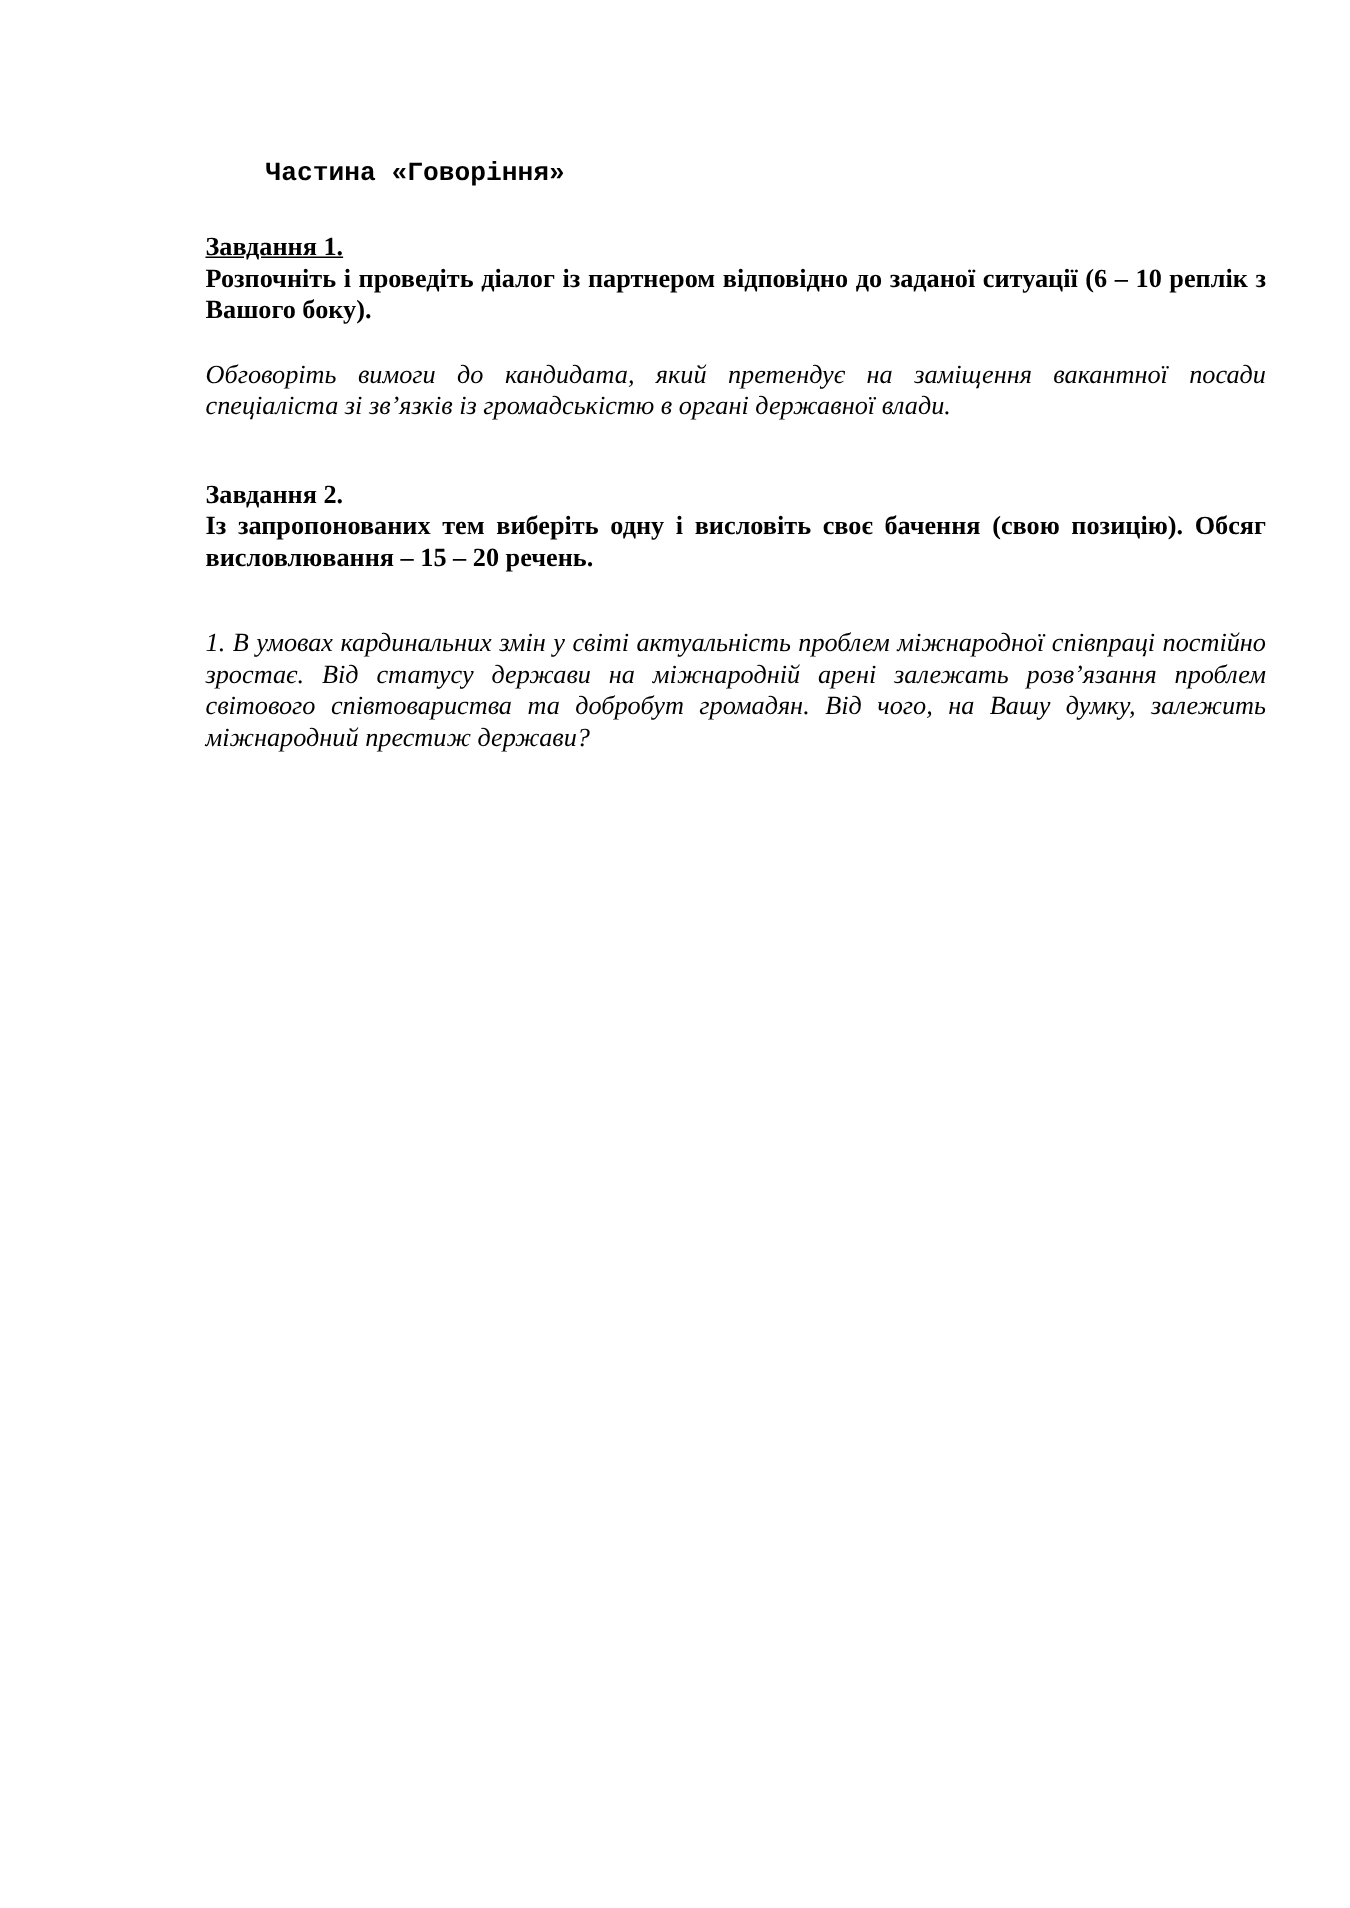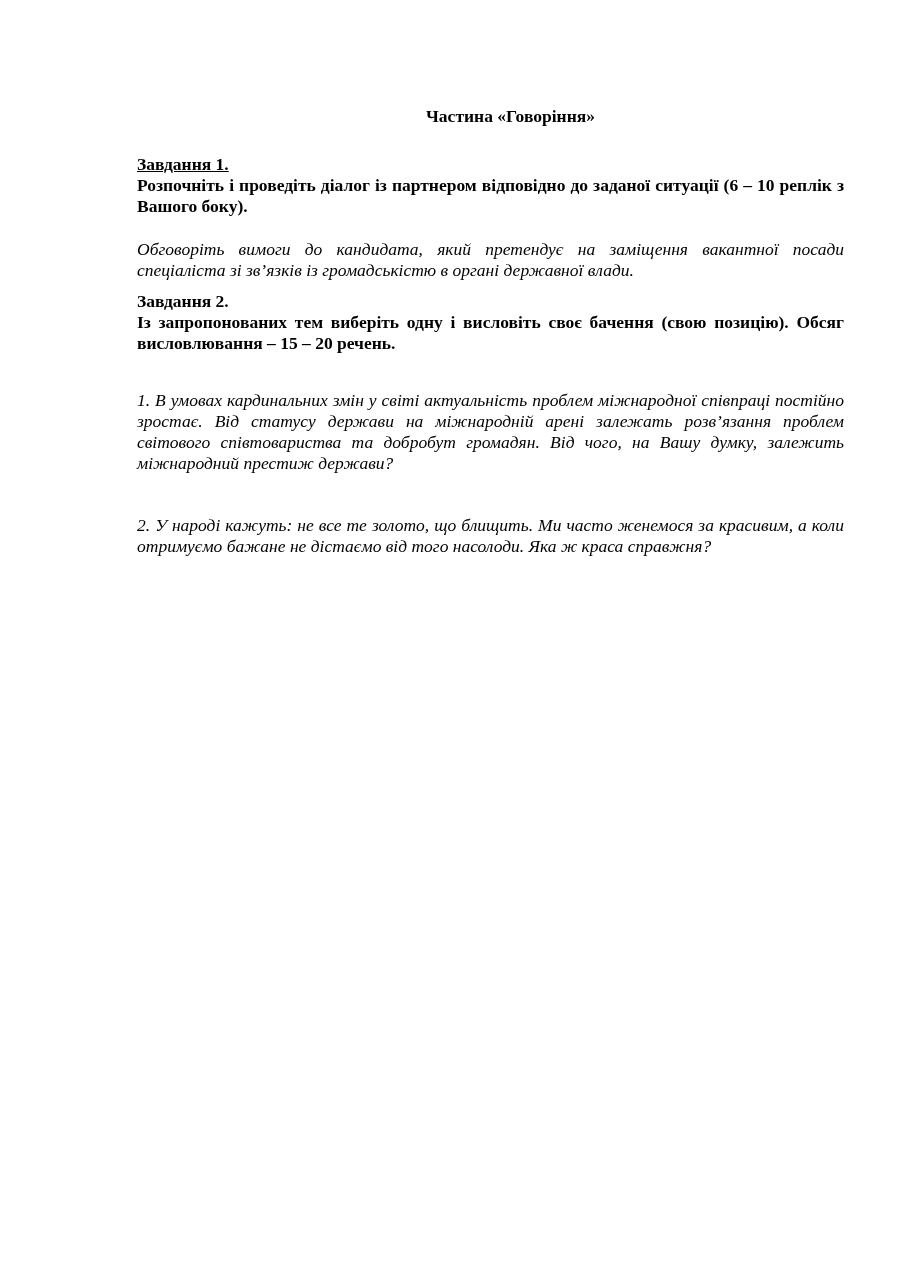--- a/index.html
+++ b/index.html
@@ -15,38 +15,39 @@
     box-sizing: border-box;
     padding: 106px 56px 0 137px;
     font-family: "Liberation Serif", "DejaVu Serif", serif;
     color: #000000;
     font-size: 17.5px;
     line-height: 21px;
     overflow: hidden;
   }
   .doc-title,
   .doc-subtitle {
-    text-align: center;
+    text-align: left;
     font-weight: bold;
     margin: 0;
     padding-left: 40px; 
+    font-family: Liberation Mono, monospace;
   }
   .doc-subtitle {
     margin-top: 21px;
   }
   .task-heading {
     font-weight: bold;
     margin: 0;
   }
   .task-1 .task-heading {
     margin-top: 27px;
     text-decoration: underline;
   }
   .task-2 .task-heading {
-    margin-top: 10px;
+    margin-top: 38px;
   }
   .task-instruction {
     font-weight: bold;
     text-align: justify;
     margin: 0;
   }
   .topic {
     font-style: italic;
     text-align: justify;
     margin: 22px 0 0 0;
@@ -72,16 +73,15 @@
   <div class="task task-1">
     <p class="task-heading">Завдання 1.</p>
     <p class="task-instruction">Розпочніть і проведіть діалог із партнером відповідно до заданої ситуації (6 – 10 реплік з Вашого боку).</p>
     <p class="topic">Обговоріть вимоги до кандидата, який претендує на заміщення вакантної посади спеціаліста зі зв’язків із громадськістю в органі державної влади.</p>
   </div>
 
   <div class="task task-2">
     <p class="task-heading">Завдання 2.</p>
     <p class="task-instruction">Із запропонованих тем виберіть одну і висловіть своє бачення (свою позицію). Обсяг висловлювання – 15 – 20 речень.</p>
     <p class="topic first">1. В умовах кардинальних змін у світі актуальність проблем міжнародної співпраці постійно зростає. Від статусу держави на міжнародній арені залежать розв’язання проблем світового співтовариства та добробут громадян. Від чого, на Вашу думку, залежить міжнародний престиж держави?</p>
-    <p class="topic second">2. У народі кажуть: не все те золото, що блищить. Ми часто женемося за красивим, а коли отримуємо бажане не дістаємо від того насолоди. Яка ж краса справжня?</p>
   </div>
 
 </div>
 
 </body></html>

